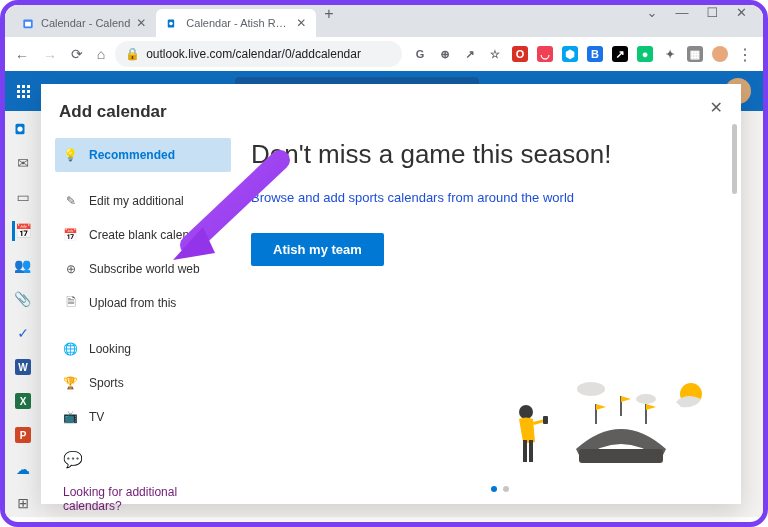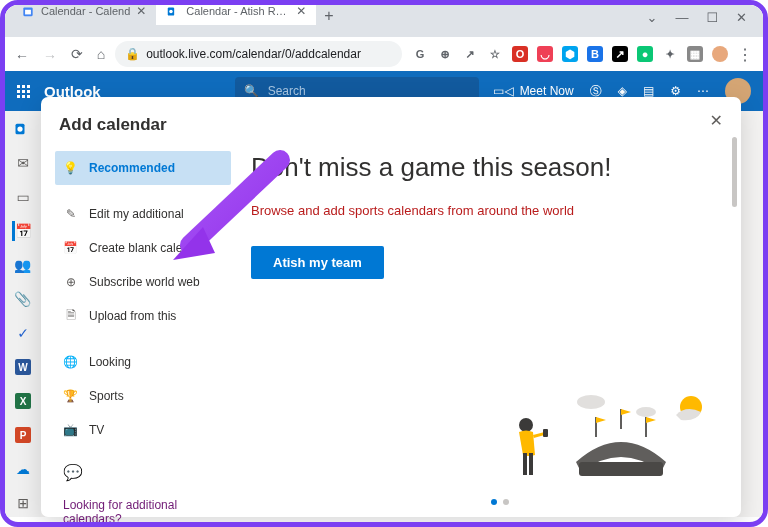--- a/index.html
+++ b/index.html
@@ -1,20 +1,20 @@
 <!DOCTYPE html>
 <html><head>
 <meta charset="utf-8">
 <style>
 * { margin: 0; padding: 0; box-sizing: border-box; font-family: 'Segoe UI', Tahoma, sans-serif; }
 body { width: 768px; height: 527px; background: #fff; position: relative; overflow: hidden; border: 5px solid #7b3ff2; border-radius: 18px; }
 
 
 .browser-top { background: #fff; }
-.tab-strip { display: flex; align-items: flex-end; height: 32px; background: #dfe3e8; padding: 12px 6px; }
+.tab-strip { display: flex; align-items: flex-start; height: 32px; background: #dfe3e8; padding: 0 6px; }
 .tab { display: flex; align-items: center; height: 28px; padding: 0 10px; margin-top: 4px; font-size: 11px; color: #5f6368; background: #dfe3e8; border-radius: 6px 6px 0 0; max-width: 160px; gap: 6px; }
 .tab.active { background: #fff; }
 .tab .favicon { width: 14px; height: 14px; display: flex; align-items: center; justify-content: center; }
 .tab .tab-title { white-space: nowrap; overflow: hidden; text-overflow: ellipsis; flex: 1; }
 .tab .tab-close { color: #5f6368; font-size: 12px; }
 .new-tab { color: #5f6368; font-size: 16px; padding: 0 8px; }
 .window-controls { margin-left: auto; display: flex; gap: 18px; padding-right: 10px; color: #5f6368; }
 .window-controls span { font-size: 13px; }
 
 .addr-row { display: flex; align-items: center; height: 34px; padding: 0 10px; gap: 10px; background: #fff; }
@@ -31,35 +31,35 @@
 .outlook-search { flex: 1; max-width: 300px; margin-left: 120px; background: #125a9e; border-radius: 4px; height: 28px; display: flex; align-items: center; padding: 0 10px; color: #a8c5e0; font-size: 12px; gap: 8px; }
 .outlook-right { margin-left: auto; display: flex; align-items: center; gap: 16px; font-size: 12px; }
 .meet-now { display: flex; align-items: center; gap: 6px; }
 .avatar { width: 26px; height: 26px; border-radius: 50%; background: #d4a574; }
 
 
 .content-area { display: flex; height: calc(100% - 111px); background: #f3f2f1; }
 .left-rail { width: 36px; background: #f0f0f0; display: flex; flex-direction: column; align-items: center; padding-top: 8px; gap: 14px; }
 .rail-icon { width: 20px; height: 20px; display: flex; align-items: center; justify-content: center; color: #605e5c; font-size: 14px; }
 .rail-icon.active { border-left: 3px solid #0078d4; margin-left: -3px; padding-left: 3px; }
-.modal { position: absolute; top: 92px; left: 36px; width: 700px; height: 420px; background: #fff; box-shadow: 0 8px 24px rgba(0,0,0,0.15); display: flex; border-radius: 7px; }
+.modal { position: absolute; top: 79px; left: 36px; width: 700px; height: 420px; background: #fff; box-shadow: 0 8px 24px rgba(0,0,0,0.15); display: flex; }
 .modal-sidebar { width: 190px; padding: 18px 0 18px 14px; }
 .modal-title { font-size: 17px; font-weight: 600; color: #323130; margin-bottom: 16px; padding-left: 4px; }
 .menu-item { display: flex; align-items: center; gap: 10px; height: 34px; padding: 0 8px; font-size: 12px; color: #323130; cursor: pointer; border-radius: 2px; }
 .menu-item.selected { background: #c7e0f4; color: #0078d4; font-weight: 600; }
 .menu-item .mi-icon { width: 16px; display: flex; justify-content: center; color: #605e5c; }
 .menu-item.selected .mi-icon { color: #0078d4; }
 .menu-group { margin-top: 12px; }
 .additional-text { font-size: 12px; color: #701a75; padding: 4px 8px; margin-top: 8px; }
 .additional-links { display: flex; gap: 16px; padding: 4px 8px; font-size: 12px; }
 
 .modal-main { flex: 1; padding: 28px 34px 20px 20px; position: relative; }
 .modal-close { position: absolute; top: 14px; right: 18px; font-size: 16px; color: #605e5c; cursor: pointer; }
 .main-heading { font-size: 26px; font-weight: 400; color: #323130; line-height: 1.3; margin-bottom: 18px; margin-top: 26px; }
-.main-sub { font-size: 13px; color: #b91c1c; margin-bottom: 28px; }
+.main-sub { font-size: 13px; color: #1d4ed8; margin-bottom: 28px; }
 .primary-btn { background: #0078d4; color: #fff; border: none; padding: 9px 22px; font-size: 13px; font-weight: 600; cursor: pointer; border-radius: 2px; }
 
 .illustration { position: absolute; bottom: 30px; right: 30px; width: 230px; height: 100px; }
 .dots { position: absolute; bottom: 12px; left: 260px; display: flex; gap: 6px; }
 .dot { width: 6px; height: 6px; border-radius: 50%; background: #c8c6c4; }
 .dot.active { background: #0078d4; }
 .scrollbar-stub { position: absolute; right: 4px; top: 40px; width: 5px; height: 70px; background: #c8c6c4; border-radius: 3px; }
 
 
 .arrow-annotation { position: absolute; top: 140px; left: 160px; pointer-events: none; z-index: 100; }

